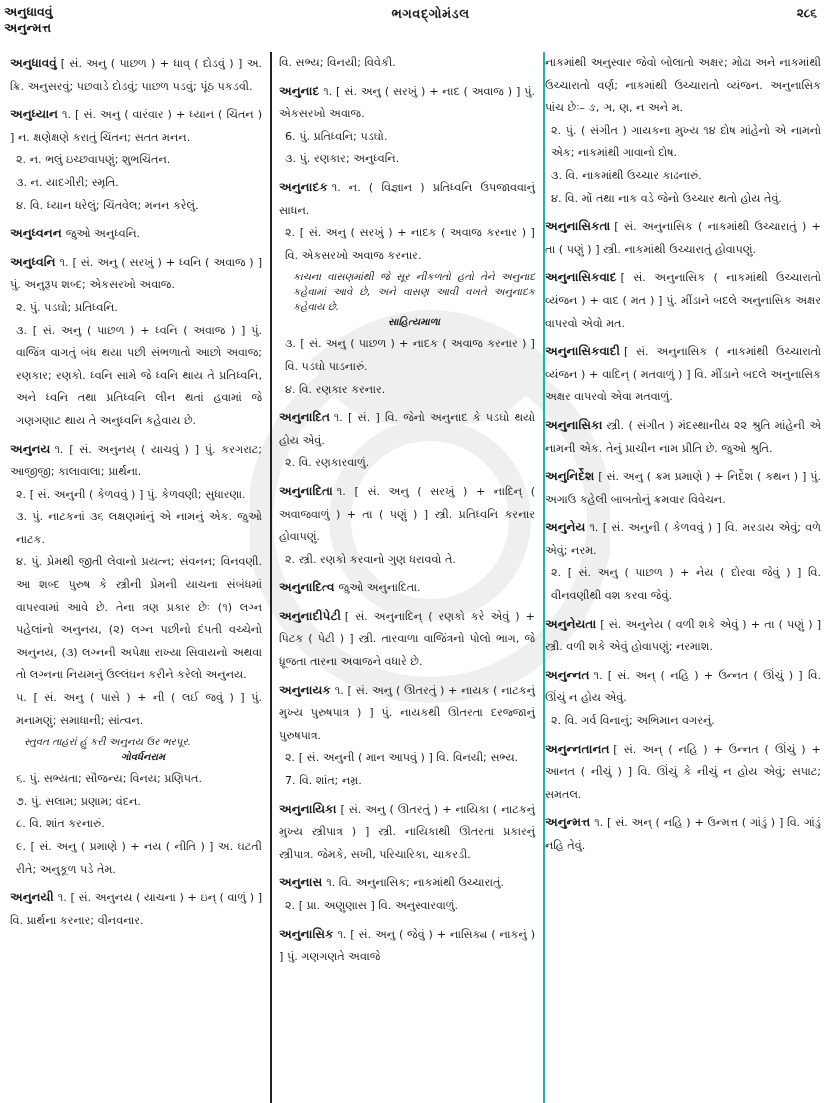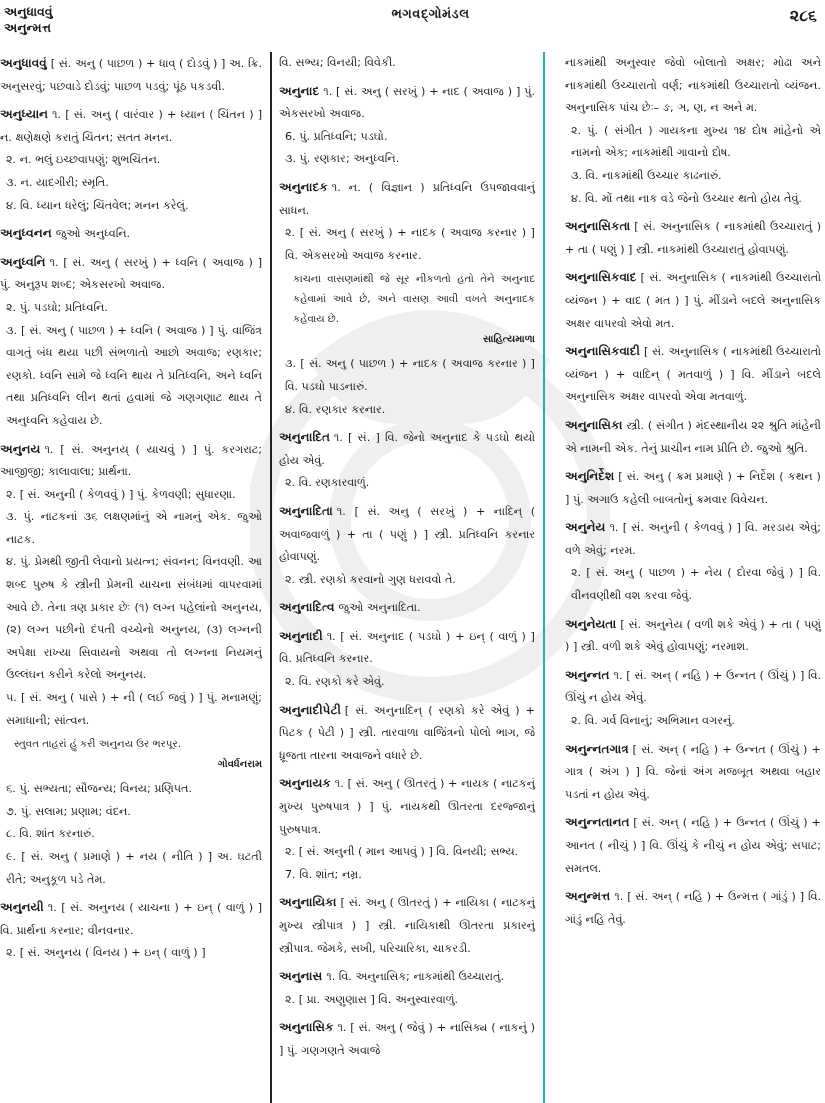--- a/index.html
+++ b/index.html
@@ -17,40 +17,40 @@
   .guide-first, .guide-last {
     position: absolute; left: 4px; font-size: 12.5px; font-weight: bold; line-height: 16px;
   }
   .guide-first { top: 4px; }
   .guide-last { top: 20px; }
   .running-title {
     position: absolute; left: 0; right: 0; top: 6px; text-align: center;
     font-size: 13px; font-weight: bold; letter-spacing: 0.5px; margin-left: 36px;
   }
   .page-number {
-    position: absolute; right: 8px; top: 6px; font-size: 16px; font-weight: bold;
+    position: absolute; right: 8px; top: 6px; font-size: 12px; font-weight: bold;
   }
   .columns {
     position: absolute; left: 0; top: 52px; width: 825px; height: 1051px;
     display: flex;
   }
   .col {
     box-sizing: border-box; height: 100%; overflow: hidden;
     font-size: 11.2px; line-height: 22.6px; text-align: justify;
   }
-  .col-1 { width: 272px; padding: 0 8px 0 0; border-right: 2px solid #222; }
+  .col-1 { width: 272px; padding: 0 8px 0 10px; border-right: 2px solid #222; }
   .col-2 { width: 273px; padding: 0 8px 0 7px; border-right: 2px solid #14b8a6; }
-  .col-3 { width: 280px; padding: 0 4px 0 20px; }
+  .col-3 { width: 280px; padding: 0 4px 0 0; }
   .entry { margin: 0 0 5px 0; text-indent: 0; }
   .entry .hw { font-weight: bold; font-size: 12px; margin-right: 4px; }
   .sense { margin: 0 0 0 6px; }
   .quote {
-    font-size: 10.2px; line-height: 20px; margin: 2px 0 4px 14px; text-align: justify;
+    font-size: 10.2px; line-height: 15px; margin: 2px 0 4px 14px; text-align: justify; font-style: italic;
   }
-  .quote-src { display: block; text-align: right; font-weight: bold; font-size: 10px; }
+  .quote-src { display: block; text-align: center; font-weight: bold; font-size: 10px; }
 </style>
 </head>
 <body>
 
 <svg class="watermark" viewBox="0 0 360 560">
   <circle cx="180" cy="280" r="170" fill="none" stroke="#000" stroke-width="26"></circle>
   <circle cx="180" cy="280" r="90" fill="none" stroke="#000" stroke-width="22"></circle>
   <path d="M60 120 Q180 20 300 120 Q260 200 180 180 Q100 200 60 120Z" fill="#000"></path>
 </svg>
 
@@ -61,43 +61,41 @@
   <div class="page-number">૨૮૬</div>
 </div>
 
 <div class="columns">
   <div class="col col-1">
       <div class="entry"><span class="hw">અનુધાવવું</span><span class="def">[ સં. અનુ ( પાછળ ) + ધાવ્ ( દોડવું ) ] અ. ક્રિ. અનુસરવું; પછવાડે દોડવું; પાછળ પડવું; પૂંઠ પકડવી.</span></div>
       <div class="entry"><span class="hw">અનુધ્યાન</span><span class="def">૧. [ સં. અનુ ( વારંવાર ) + ધ્યાન ( ચિંતન ) ] ન. ક્ષણેક્ષણે કરાતું ચિંતન; સતત મનન.</span><div class="sense">૨. ન. ભલું ઇચ્છવાપણું; શુભચિંતન.</div><div class="sense">૩. ન. યાદગીરી; સ્મૃતિ.</div><div class="sense">૪. વિ. ધ્યાન ધરેલું; ચિંતવેલ; મનન કરેલું.</div></div>
       <div class="entry"><span class="hw">અનુધ્વનન</span><span class="def">જુઓ અનુધ્વનિ.</span></div>
       <div class="entry"><span class="hw">અનુધ્વનિ</span><span class="def">૧. [ સં. અનુ ( સરખું ) + ધ્વનિ ( અવાજ ) ] પું. અનુરૂપ શબ્દ; એકસરખો અવાજ.</span><div class="sense">૨. પું. પડઘો; પ્રતિધ્વનિ.</div><div class="sense">૩. [ સં. અનુ ( પાછળ ) + ધ્વનિ ( અવાજ ) ] પું. વાજિંત્ર વાગતું બંધ થયા પછી સંભળાતો આછો અવાજ; રણકાર; રણકો. ધ્વનિ સામે જે ધ્વનિ થાય તે પ્રતિધ્વનિ, અને ધ્વનિ તથા પ્રતિધ્વનિ લીન થતાં હવામાં જે ગણગણાટ થાય તે અનુધ્વનિ કહેવાય છે.</div></div>
       <div class="entry"><span class="hw">અનુનય</span><span class="def">૧. [ સં. અનુનય્ ( યાચવું ) ] પું. કરગરાટ; આજીજી; કાલાવાલા; પ્રાર્થના.</span><div class="sense">૨. [ સં. અનુની ( કેળવવું ) ] પું. કેળવણી; સુધારણા.</div><div class="sense">૩. પું. નાટકનાં ૩૬ લક્ષણમાંનું એ નામનું એક. જુઓ નાટક.</div><div class="sense">૪. પું. પ્રેમથી જીતી લેવાનો પ્રયત્ન; સંવનન; વિનવણી. આ શબ્દ પુરુષ કે સ્ત્રીની પ્રેમની યાચના સંબંધમાં વાપરવામાં આવે છે. તેના ત્રણ પ્રકાર છેઃ (૧) લગ્ન પહેલાંનો અનુનય, (૨) લગ્ન પછીનો દંપતી વચ્ચેનો અનુનય, (૩) લગ્નની અપેક્ષા રાખ્યા સિવાયનો અથવા તો લગ્નના નિયમનું ઉલ્લંઘન કરીને કરેલો અનુનય.</div><div class="sense">૫. [ સં. અનુ ( પાસે ) + ની ( લઈ જવું ) ] પું. મનામણું; સમાધાની; સાંત્વન.</div><div class="quote"><span>સ્તુવત તાહરાં હું કરી અનુનય ઉર ભરપૂર.</span><span class="quote-src">ગોવર્ધનરામ</span></div><div class="sense">૬. પું. સભ્યતા; સૌજન્ય; વિનય; પ્રણિપત.</div><div class="sense">૭. પું. સલામ; પ્રણામ; વંદન.</div><div class="sense">૮. વિ. શાંત કરનારું.</div><div class="sense">૯. [ સં. અનુ ( પ્રમાણે ) + નય ( નીતિ ) ] અ. ઘટતી રીતે; અનુકૂળ પડે તેમ.</div></div>
-      <div class="entry"><span class="hw">અનુનયી</span><span class="def">૧. [ સં. અનુનય ( યાચના ) + ઇન્ ( વાળું ) ] વિ. પ્રાર્થના કરનાર; વીનવનાર.</span><div class="sense">૨. [ સં. અનુનય ( વિનય ) + ઇન્ ( વાળું ) ]</div></div>
+      <div class="entry"><span class="hw">અનુનયી</span><span class="def">૧. [ સં. અનુનય ( યાચના ) + ઇન્ ( વાળું ) ] વિ. પ્રાર્થના કરનાર; વીનવનાર.</span></div>
     </div>
   <div class="col col-2">
       <div class="entry"><span class="def">વિ. સભ્ય; વિનયી; વિવેકી.</span></div>
       <div class="entry"><span class="hw">અનુનાદ</span><span class="def">૧. [ સં. અનુ ( સરખું ) + નાદ ( અવાજ ) ] પું. એકસરખો અવાજ.</span><div class="sense">6. પું. પ્રતિધ્વનિ; પડઘો.</div><div class="sense">૩. પું. રણકાર; અનુધ્વનિ.</div></div>
       <div class="entry"><span class="hw">અનુનાદક</span><span class="def">૧. ન. ( વિજ્ઞાન ) પ્રતિધ્વનિ ઉપજાવવાનું સાધન.</span><div class="sense">૨. [ સં. અનુ ( સરખું ) + નાદક ( અવાજ કરનાર ) ] વિ. એકસરખો અવાજ કરનાર.</div><div class="quote"><span>કાચના વાસણમાંથી જે સૂર નીકળતો હતો તેને અનુનાદ કહેવામાં આવે છે, અને વાસણ આવી વખતે અનુનાદક કહેવાય છે.</span><span class="quote-src">સાહિત્યમાળા</span></div><div class="sense">૩. [ સં. અનુ ( પાછળ ) + નાદક ( અવાજ કરનાર ) ] વિ. પડઘો પાડનારું.</div><div class="sense">૪. વિ. રણકાર કરનાર.</div></div>
       <div class="entry"><span class="hw">અનુનાદિત</span><span class="def">૧. [ સં. ] વિ. જેનો અનુનાદ કે પડઘો થયો હોય એવું.</span><div class="sense">૨. વિ. રણકારવાળું.</div></div>
       <div class="entry"><span class="hw">અનુનાદિતા</span><span class="def">૧. [ સં. અનુ ( સરખું ) + નાદિન્ ( અવાજવાળું ) + તા ( પણું ) ] સ્ત્રી. પ્રતિધ્વનિ કરનાર હોવાપણું.</span><div class="sense">૨. સ્ત્રી. રણકો કરવાનો ગુણ ધરાવવો તે.</div></div>
       <div class="entry"><span class="hw">અનુનાદિત્વ</span><span class="def">જુઓ અનુનાદિતા.</span></div>
-      <div class="entry"><span class="hw">અનુનાદી</span><span class="def">૧. [ સં. અનુનાદ ( પડઘો ) + ઇન્ ( વાળું ) ] વિ. પ્રતિધ્વનિ કરનાર.</span><div class="sense">૨. વિ. રણકો કરે એવું.</div></div>
       <div class="entry"><span class="hw">અનુનાદીપેટી</span><span class="def">[ સં. અનુનાદિન્ ( રણકો કરે એવું ) + પિટક ( પેટી ) ] સ્ત્રી. તારવાળા વાજિંત્રનો પોલો ભાગ, જે ધ્રૂજતા તારના અવાજને વધારે છે.</span></div>
       <div class="entry"><span class="hw">અનુનાયક</span><span class="def">૧. [ સં. અનુ ( ઊતરતું ) + નાયક ( નાટકનું મુખ્ય પુરુષપાત્ર ) ] પું. નાયકથી ઊતરતા દરજ્જાનું પુરુષપાત્ર.</span><div class="sense">૨. [ સં. અનુની ( માન આપવું ) ] વિ. વિનયી; સભ્ય.</div><div class="sense">7. વિ. શાંત; નમ્ર.</div></div>
       <div class="entry"><span class="hw">અનુનાયિકા</span><span class="def">[ સં. અનુ ( ઊતરતું ) + નાયિકા ( નાટકનું મુખ્ય સ્ત્રીપાત્ર ) ] સ્ત્રી. નાયિકાથી ઊતરતા પ્રકારનું સ્ત્રીપાત્ર. જેમકે, સખી, પરિચારિકા, ચાકરડી.</span></div>
       <div class="entry"><span class="hw">અનુનાસ</span><span class="def">૧. વિ. અનુનાસિક; નાકમાંથી ઉચ્ચારાતું.</span><div class="sense">૨. [ પ્રા. અણુણાસ ] વિ. અનુસ્વારવાળું.</div></div>
       <div class="entry"><span class="hw">અનુનાસિક</span><span class="def">૧. [ સં. અનુ ( જેવું ) + નાસિક્ય ( નાકનું ) ] પું. ગણગણતે અવાજે</span></div>
     </div>
   <div class="col col-3">
       <div class="entry"><span class="def">નાકમાંથી અનુસ્વાર જેવો બોલાતો અક્ષર; મોઢા અને નાકમાંથી ઉચ્ચારાતો વર્ણ; નાકમાંથી ઉચ્ચારાતો વ્યંજન. અનુનાસિક પાંચ છેઃ– ઙ, ઞ, ણ, ન અને મ.</span><div class="sense">૨. પું. ( સંગીત ) ગાયકના મુખ્ય ૧૪ દોષ માંહેનો એ નામનો એક; નાકમાંથી ગાવાનો દોષ.</div><div class="sense">૩. વિ. નાકમાંથી ઉચ્ચાર કાઢનારું.</div><div class="sense">૪. વિ. મોં તથા નાક વડે જેનો ઉચ્ચાર થતો હોય તેવું.</div></div>
       <div class="entry"><span class="hw">અનુનાસિકતા</span><span class="def">[ સં. અનુનાસિક ( નાકમાંથી ઉચ્ચારાતું ) + તા ( પણું ) ] સ્ત્રી. નાકમાંથી ઉચ્ચારાતું હોવાપણું.</span></div>
       <div class="entry"><span class="hw">અનુનાસિકવાદ</span><span class="def">[ સં. અનુનાસિક ( નાકમાંથી ઉચ્ચારાતો વ્યંજન ) + વાદ ( મત ) ] પું. મીંડાને બદલે અનુનાસિક અક્ષર વાપરવો એવો મત.</span></div>
       <div class="entry"><span class="hw">અનુનાસિકવાદી</span><span class="def">[ સં. અનુનાસિક ( નાકમાંથી ઉચ્ચારાતો વ્યંજન ) + વાદિન્ ( મતવાળું ) ] વિ. મીંડાને બદલે અનુનાસિક અક્ષર વાપરવો એવા મતવાળું.</span></div>
       <div class="entry"><span class="hw">અનુનાસિકા</span><span class="def">સ્ત્રી. ( સંગીત ) મંદસ્થાનીય ૨૨ શ્રુતિ માંહેની એ નામની એક. તેનું પ્રાચીન નામ પ્રીતિ છે. જુઓ શ્રુતિ.</span></div>
       <div class="entry"><span class="hw">અનુનિર્દેશ</span><span class="def">[ સં. અનુ ( ક્રમ પ્રમાણે ) + નિર્દેશ ( કથન ) ] પું. અગાઉ કહેલી બાબતોનું ક્રમવાર વિવેચન.</span></div>
       <div class="entry"><span class="hw">અનુનેય</span><span class="def">૧. [ સં. અનુની ( કેળવવું ) ] વિ. મરડાય એવું; વળે એવું; નરમ.</span><div class="sense">૨. [ સં. અનુ ( પાછળ ) + નેય ( દોરવા જેવું ) ] વિ. વીનવણીથી વશ કરવા જેવું.</div></div>
       <div class="entry"><span class="hw">અનુનેયતા</span><span class="def">[ સં. અનુનેય ( વળી શકે એવું ) + તા ( પણું ) ] સ્ત્રી. વળી શકે એવું હોવાપણું; નરમાશ.</span></div>
       <div class="entry"><span class="hw">અનુન્નત</span><span class="def">૧. [ સં. અન્ ( નહિ ) + ઉન્નત ( ઊંચું ) ] વિ. ઊંચું ન હોય એવું.</span><div class="sense">૨. વિ. ગર્વ વિનાનું; અભિમાન વગરનું.</div></div>
-      <div class="entry"><span class="hw">અનુન્નતગાત્ર</span><span class="def">[ સં. અન્ ( નહિ ) + ઉન્નત ( ઊંચું ) + ગાત્ર ( અંગ ) ] વિ. જેનાં અંગ મજબૂત અથવા બહાર પડતાં ન હોય એવું.</span></div>
       <div class="entry"><span class="hw">અનુન્નતાનત</span><span class="def">[ સં. અન્ ( નહિ ) + ઉન્નત ( ઊંચું ) + આનત ( નીચું ) ] વિ. ઊંચું કે નીચું ન હોય એવું; સપાટ; સમતલ.</span></div>
       <div class="entry"><span class="hw">અનુન્મત્ત</span><span class="def">૧. [ સં. અન્ ( નહિ ) + ઉન્મત્ત ( ગાંડું ) ] વિ. ગાંડું નહિ તેવું.</span></div>
     </div>
 </div>
 
 </body></html>

